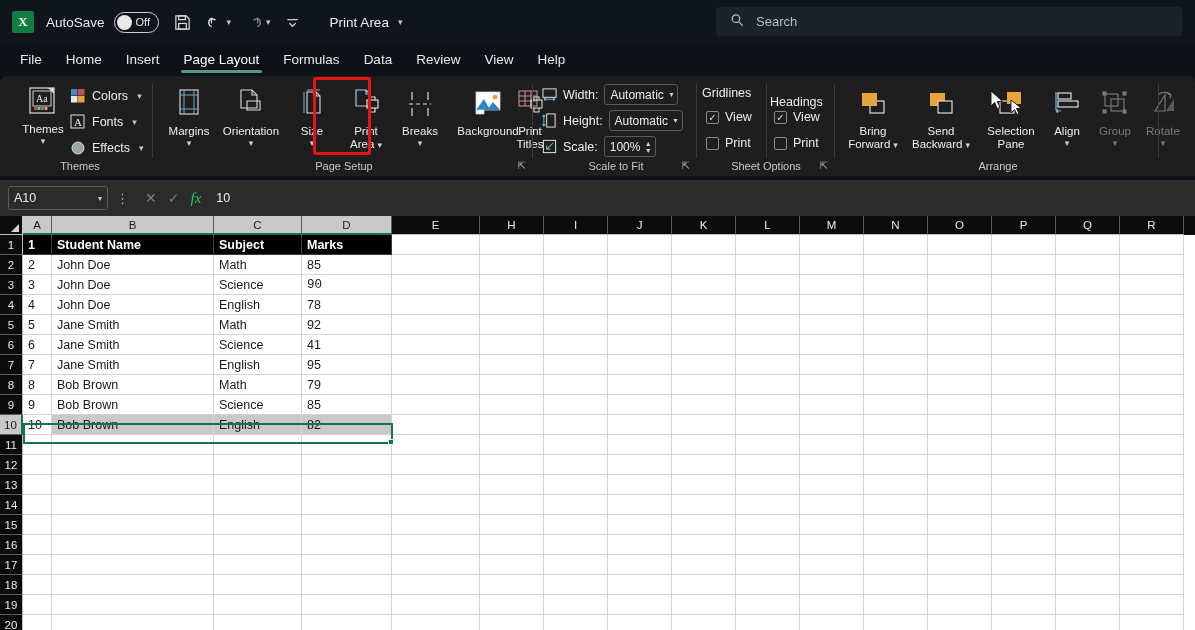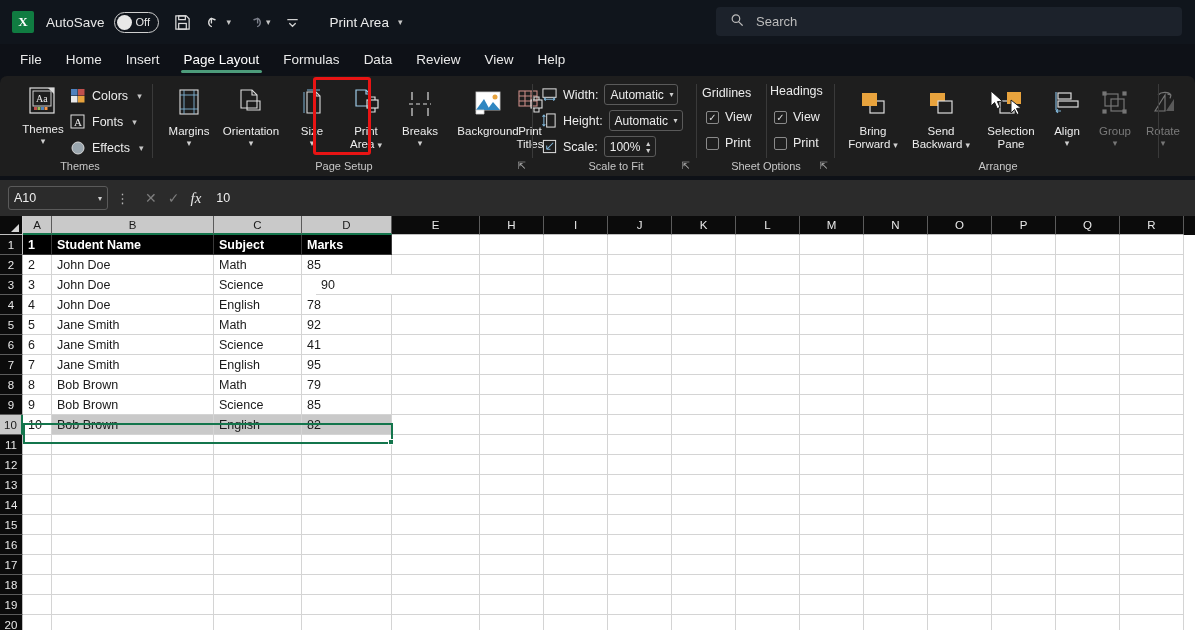--- a/index.html
+++ b/index.html
@@ -141,21 +141,21 @@
   }
   .namebox {
     margin-left: 8px; width: 100px; height: 24px;
     background: #2b2b2b; border: 1px solid #5a5a5a; border-radius: 3px;
     display: flex; align-items: center; justify-content: space-between;
     padding: 0 5px; font-size: 12.5px; color: #ececec; cursor: pointer;
   }
   .fdots { margin: 0 8px; font-size: 13px; color: #b5b5b5; letter-spacing: 0; }
   .fbtns { display: flex; align-items: center; gap: 11px; padding: 0 8px; }
   .fbtn { font-size: 14px; color: #7d7d7d; cursor: pointer; }
-  .fx { font-style: italic; font-family: "Liberation Serif", serif; font-size: 15px; color: #e5e5e5; }
+  .fx { font-style: italic; font-family: "Liberation Serif", serif; font-size: 15px; color: #22c55e; }
   .finput {
     flex: 1; height: 24px; margin-right: 8px; font-size: 12.5px; color: #f0f0f0;
     display: flex; align-items: center; padding-left: 7px; background: #2b2b2b;
   }
 
   
   .grid-wrap { position: absolute; top: 216px; left: 0; width: 1195px; height: 414px; background: #ffffff; }
   .colhead-row { position: absolute; top: 0; left: 0; height: 19px; width: 1195px; background: #0b0b0b; }
   .corner {
     position: absolute; left: 0; top: 0; width: 23px; height: 19px;
@@ -458,21 +458,21 @@
         </div>
       </div>
 
       <div class="grp-label">Scale to Fit</div>
       <div class="dlg-launch" style="right:6px;">⇱</div>
     </div>
     <div class="grp-sep" style="left:696px;"></div>
 
     <div class="grp" style="left:700px; width:132px;">
       <div class="so-head" style="left:2px; top:10px;">Gridlines</div>
-      <div class="so-head" style="left:70px; top:8px;">Headings</div>
+      <div class="so-head" style="left:70px; top:19px;">Headings</div>
 
       <div class="so-chk" style="left:6px; top:34px;">
         <span class="chkbox">✓</span>
         <span>View</span>
       </div>
       <div class="so-chk" style="left:6px; top:60px;">
         <span class="chkbox"></span>
         <span>Print</span>
       </div>
 
@@ -673,21 +673,21 @@
         <div class="cell" style="left: 736px; width: 64px; top: 39px;"></div>
         <div class="cell" style="left: 800px; width: 64px; top: 39px;"></div>
         <div class="cell" style="left: 864px; width: 64px; top: 39px;"></div>
         <div class="cell" style="left: 928px; width: 64px; top: 39px;"></div>
         <div class="cell" style="left: 992px; width: 64px; top: 39px;"></div>
         <div class="cell" style="left: 1056px; width: 64px; top: 39px;"></div>
         <div class="cell" style="left: 1120px; width: 64px; top: 39px;"></div>
         <div class="cell" style="left: 23px; width: 29px; top: 59px;">3</div>
         <div class="cell" style="left: 52px; width: 162px; top: 59px;">John Doe</div>
         <div class="cell" style="left: 214px; width: 88px; top: 59px;">Science</div>
-        <div class="cell" style="left: 316px; width: 90px; top: 59px;">90</div>
+        <div class="cell" style="left: 302px; width: 90px; top: 59px; font-family: Liberation Mono, monospace;">90</div>
         <div class="cell" style="left: 392px; width: 88px; top: 59px;"></div>
         <div class="cell" style="left: 480px; width: 64px; top: 59px;"></div>
         <div class="cell" style="left: 544px; width: 64px; top: 59px;"></div>
         <div class="cell" style="left: 608px; width: 64px; top: 59px;"></div>
         <div class="cell" style="left: 672px; width: 64px; top: 59px;"></div>
         <div class="cell" style="left: 736px; width: 64px; top: 59px;"></div>
         <div class="cell" style="left: 800px; width: 64px; top: 59px;"></div>
         <div class="cell" style="left: 864px; width: 64px; top: 59px;"></div>
         <div class="cell" style="left: 928px; width: 64px; top: 59px;"></div>
         <div class="cell" style="left: 992px; width: 64px; top: 59px;"></div>

